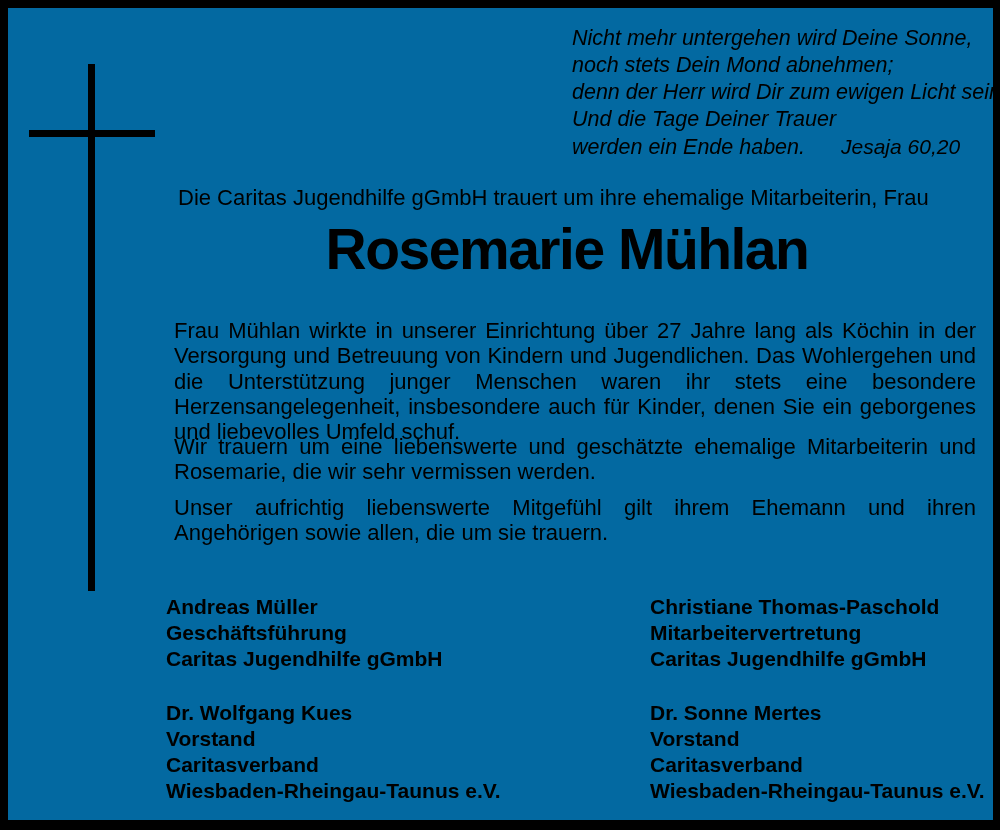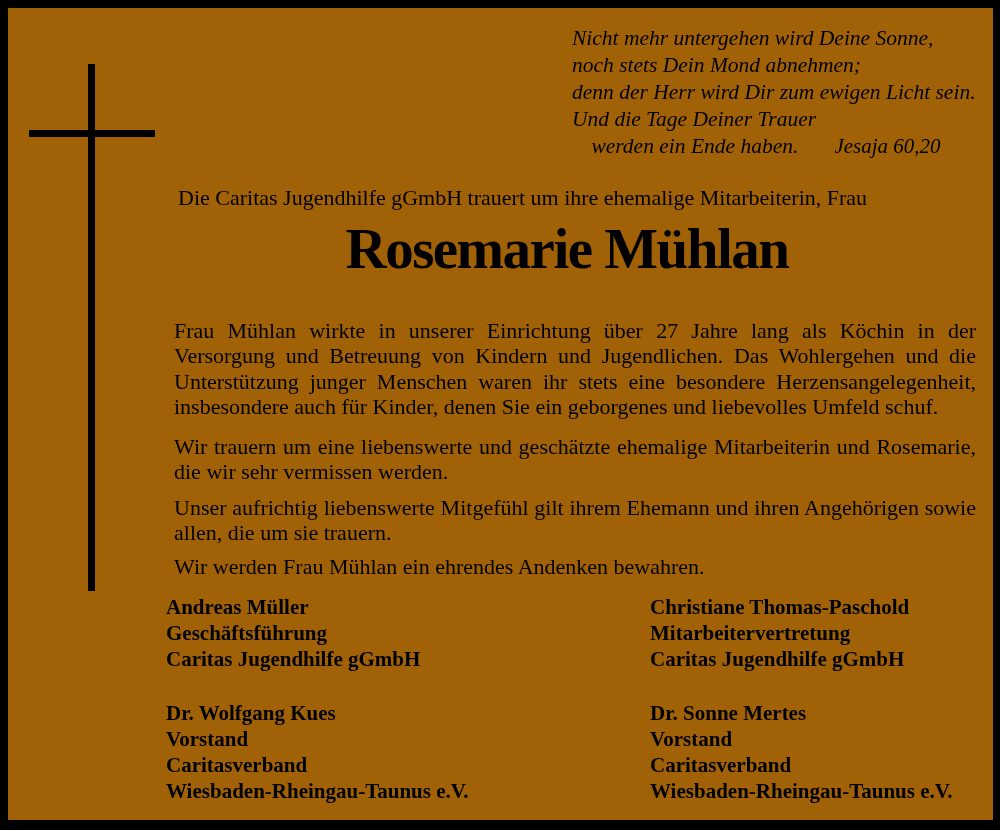--- a/index.html
+++ b/index.html
@@ -4,23 +4,23 @@
 <style>
   html, body {
     margin: 0;
     padding: 0;
     background: #ffffff;
   }
   .page {
     position: relative;
     width: 1000px;
     height: 830px;
-    background: #a16207;
+    background: #0369a1;
     color: #000000;
-    font-family: Liberation Serif, serif;
+    font-family: Liberation Sans, sans-serif;
     overflow: hidden;
   }
   .frame {
     position: absolute;
     inset: 0;
     border-style: solid;
     border-color: #000000;
     border-width: 8px 7px 10px 8px;
     box-sizing: border-box;
     pointer-events: none;
@@ -136,21 +136,20 @@
     </div>
   </div>
 
   <div class="intro">Die Caritas Jugendhilfe gGmbH trauert um ihre ehemalige Mitarbeiterin, Frau</div>
 
   <div class="title">Rosemarie Mühlan</div>
 
   <p class="body-par p1">Frau Mühlan wirkte in unserer Einrichtung über 27 Jahre lang als Köchin in der Versorgung und Betreuung von Kindern und Jugendlichen. Das Wohlergehen und die Unterstützung junger Menschen waren ihr stets eine besondere Herzensangelegenheit, insbesondere auch für Kinder, denen Sie ein geborgenes und liebevolles Umfeld schuf.</p>
   <p class="body-par p2">Wir trauern um eine liebenswerte und geschätzte ehemalige Mitarbeiterin und Rosemarie, die wir sehr vermissen werden.</p>
   <p class="body-par p3">Unser aufrichtig liebenswerte Mitgefühl gilt ihrem Ehemann und ihren Angehörigen sowie allen, die um sie trauern.</p>
-  <p class="body-par p4">Wir werden Frau Mühlan ein ehrendes Andenken bewahren.</p>
 
   <div class="sig sig-a">
     <div>Andreas Müller</div>
     <div>Geschäftsführung</div>
     <div>Caritas Jugendhilfe gGmbH</div>
   </div>
 
   <div class="sig sig-b">
     <div>Christiane Thomas-Paschold</div>
     <div>Mitarbeitervertretung</div>

